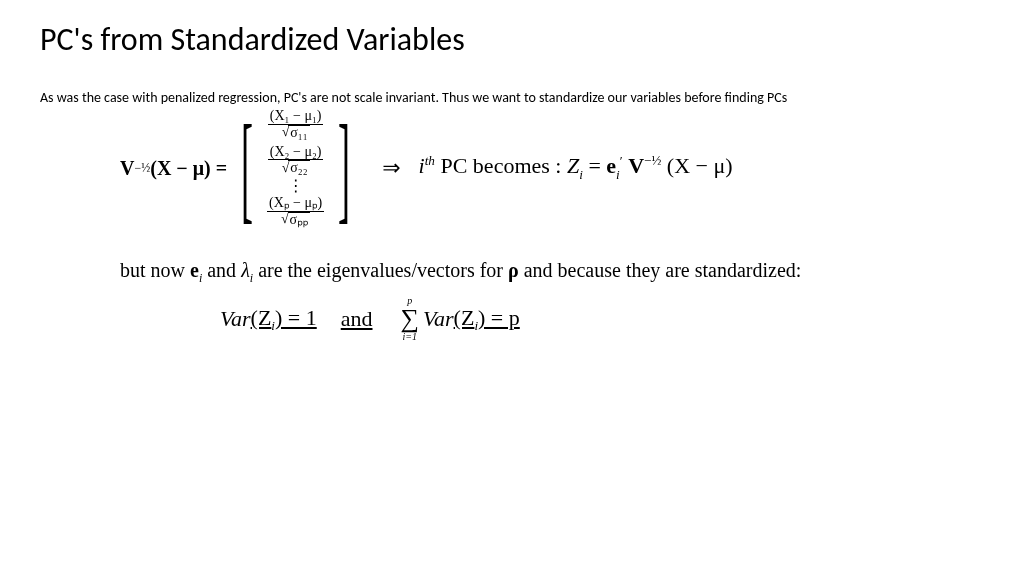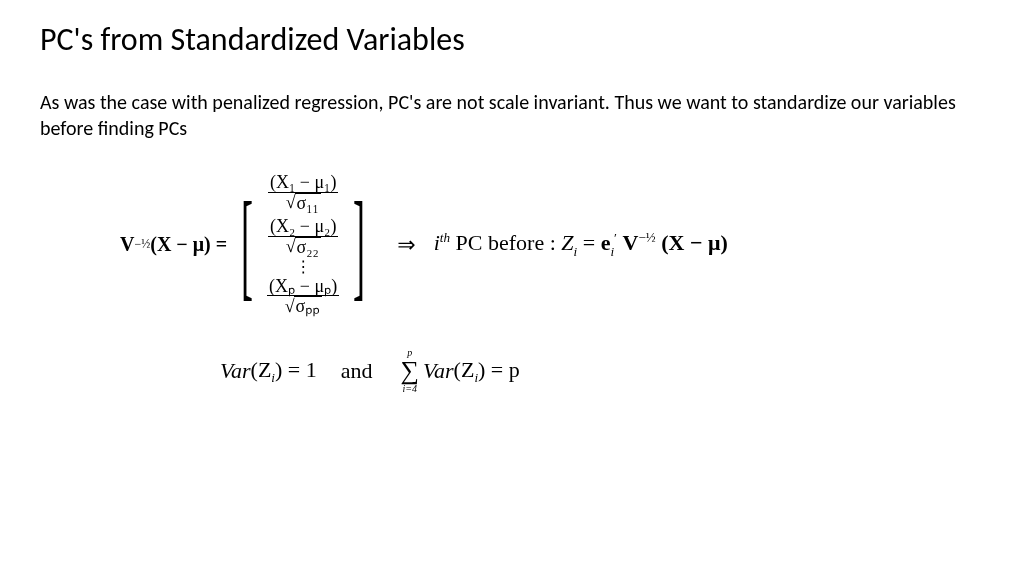--- a/index.html
+++ b/index.html
@@ -15,23 +15,22 @@
   .slide {
     padding: 20px 40px;
     box-sizing: border-box;
   }
   .title {
     font-size: 32px;
     font-weight: 400;
     margin-bottom: 30px;
   }
   .body-text {
-    font-size: 20px;
+    font-size: 14px;
     line-height: 1.3;
-    margin-bottom: 30px;
   }
   .math-row {
     font-family: "Times New Roman", serif;
     font-size: 20px;
     display: flex;
     align-items: center;
     margin-left: 80px;
     margin-bottom: 30px;
   }
   .vector-def {
@@ -51,21 +50,21 @@
     align-items: center;
     font-size: 14px;
     line-height: 1.1;
     padding: 2px 0;
   }
   .frac {
     display: inline-flex;
     flex-direction: column;
     align-items: center;
     vertical-align: middle;
-    font-size: 18px;
+    font-size: 14px;
     line-height: 1.05;
   }
   .frac .num { border-bottom: 1px solid #000; padding: 0 2px; }
   .frac .den { padding: 0 2px; }
   .vdots { font-size: 16px; line-height: 1; margin: 2px 0; }
   .arrow { margin: 0 18px; font-size: 22px; }
   .pc-text {
     font-family: "Times New Roman", serif;
     font-size: 22px;
   }
@@ -78,21 +77,21 @@
     margin-bottom: 10px;
   }
   .var-line {
     font-family: "Times New Roman", serif;
     font-size: 22px;
     font-style: italic;
     margin-left: 180px;
     display: flex;
     align-items: center;
   }
-  .upright { font-style: normal; }
+  .upright { font-style: normal; text-decoration: underline; }
   .summation {
     display: inline-flex;
     flex-direction: column;
     align-items: center;
     font-style: normal;
     margin: 0 4px;
     line-height: 1;
     position: relative;
   }
   .summation .lim { font-size: 10px; font-style: italic; }
@@ -139,36 +138,45 @@
             <span>σₚₚ</span>
           </span>
       </span>
     </span>
     <span class="bracket">]</span>
 
     <span class="arrow">⇒</span>
 
     <span class="pc-text">
       <i>i</i><sup><i>th</i></sup>
-      <span> PC before :   </span>
+      <span> PC becomes :   </span>
       <i>Z</i><sub><i>i</i></sub>
       <span> = </span>
       <span class="bold">e</span><sub><i>i</i></sub><sup>′</sup>
       <span class="bold">V</span><sup>−½</sup>
-      <span class="bold" style="font-weight:bold;">(X − μ)</span>
+      <span class="bold" style="font-weight:normal;">(X − μ)</span>
     </span>
   </div>
 
+  <div class="note">
+    <span>but now </span>
+    <span class="bold">e</span><sub><i>i</i></sub>
+    <span> and </span>
+    <i>λ</i><sub><i>i</i></sub>
+    <span> are the eigenvalues/vectors for </span>
+    <span class="bold">ρ</span>
+    <span> and because they are standardized:</span>
+  </div>
 
   <div class="var-line">
     <span>Var</span>
     <span class="upright"><span>(Z</span><sub><i>i</i></sub><span>) = 1</span></span>
     <span class="upright" style="margin:0 24px;">and</span>
     <span class="summation">
       <span class="lim">p</span>
       <span class="sigma">∑</span>
-      <span class="lim">i=4</span>
+      <span class="lim">i=1</span>
     </span>
     <span>Var</span>
     <span class="upright"><span>(Z</span><sub><i>i</i></sub><span>) = p</span></span>
   </div>
 
 </div>
 
 </body></html>

